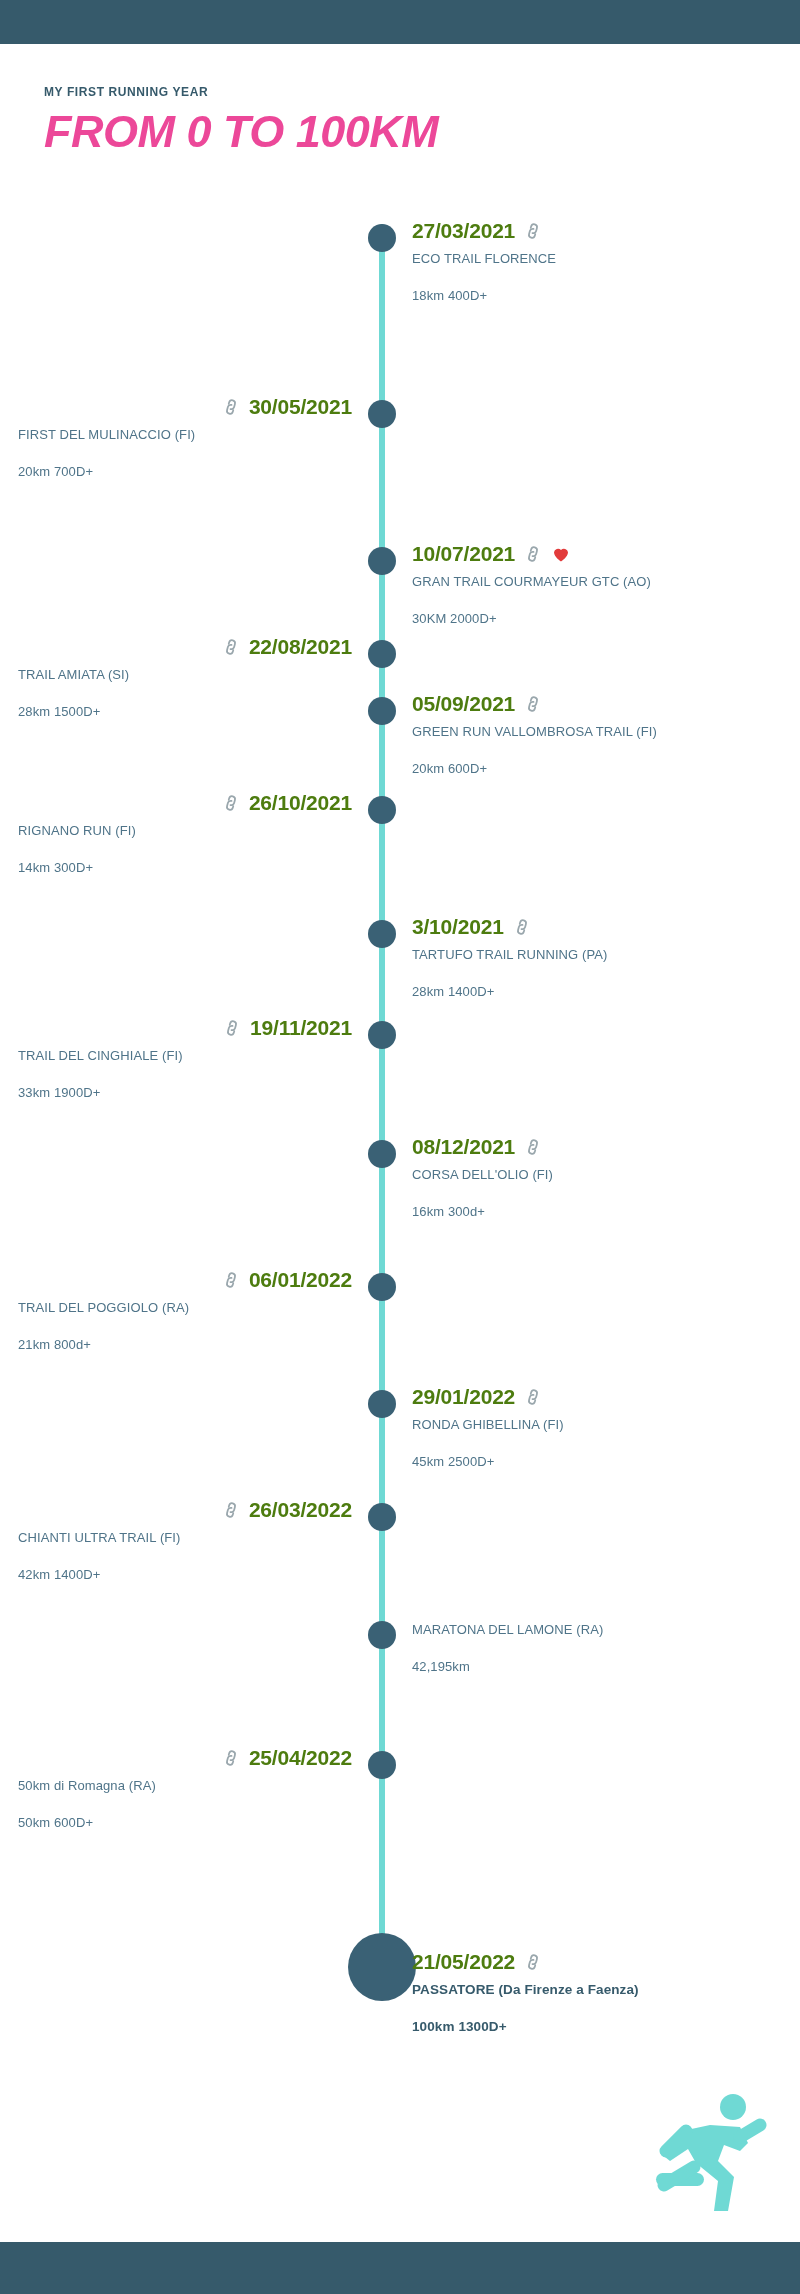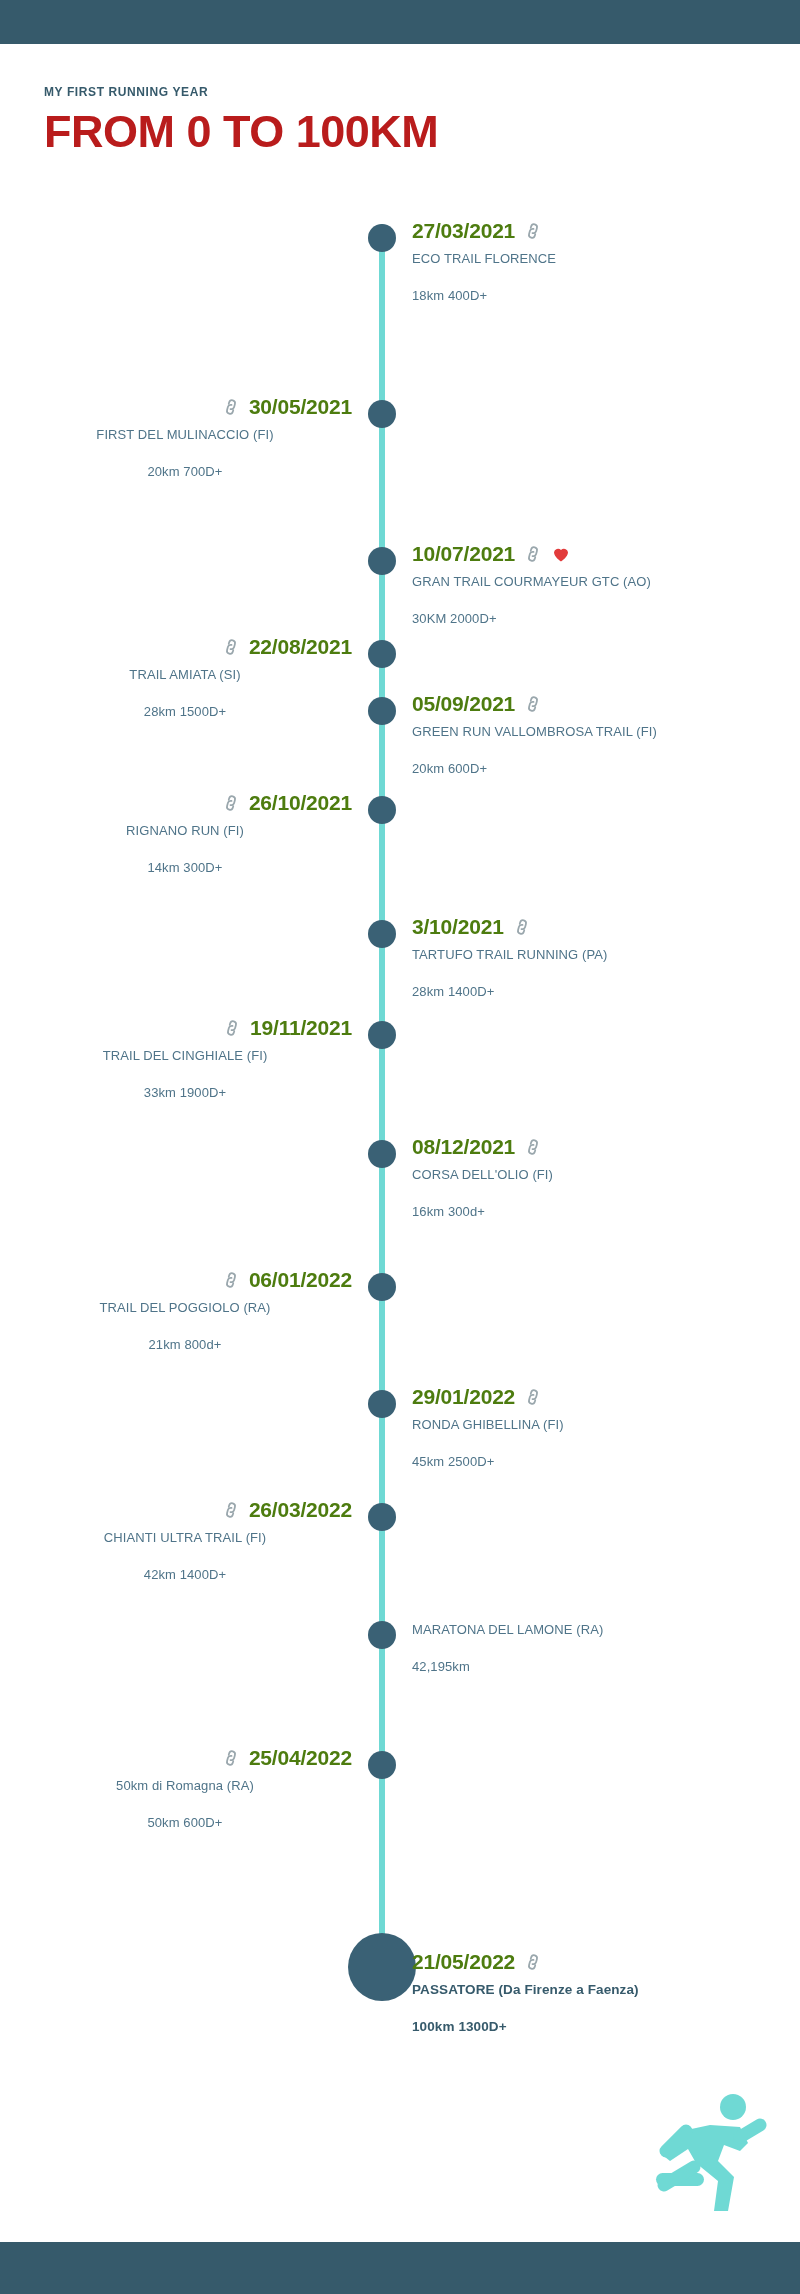--- a/index.html
+++ b/index.html
@@ -44,23 +44,24 @@
     font-size: 12px;
     font-weight: bold;
     letter-spacing: 0.6px;
     color: #365a6b;
     line-height: 20px;
   }
   .headline {
     font-size: 45px;
     font-weight: bold;
     letter-spacing: -0.5px;
-    color: #b91c1c;
+    color: #ec4899;
     line-height: 52px;
     margin-top: 4px;
+    font-style: italic;
   }
 
   
   .timeline {
     position: absolute;
     left: 0;
     top: 210px;
     width: 800px;
     height: 1800px;
   }
@@ -104,21 +105,21 @@
     top: -6px;
   }
   .content.right {
     left: 412px;
     width: 370px;
     text-align: left;
   }
   .content.left {
     left: 18px;
     width: 334px;
-    text-align: center;
+    text-align: left;
   }
 
   .date-row {
     display: flex;
     align-items: center;
     gap: 8px;
     line-height: 26px;
     white-space: nowrap;
   }
   .content.left .date-row {

